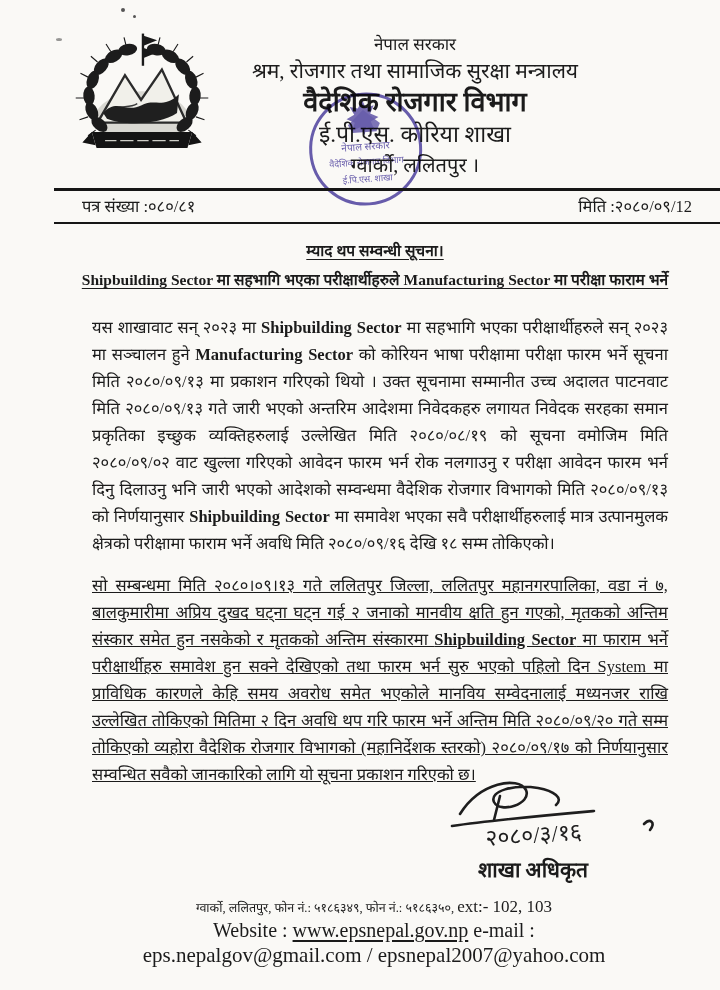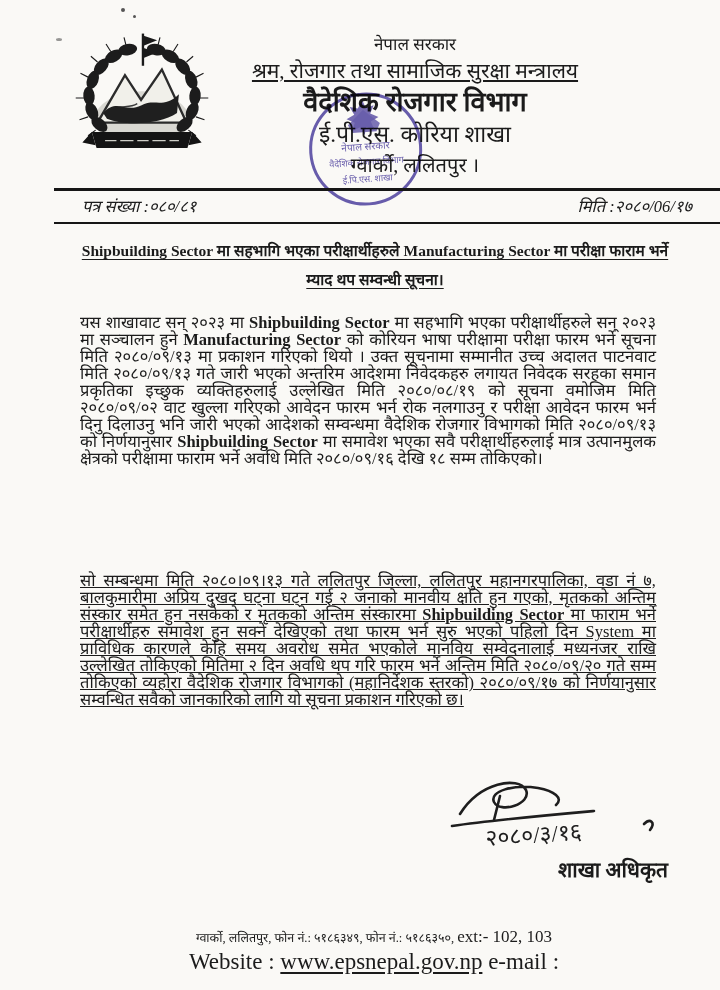--- a/index.html
+++ b/index.html
@@ -7,56 +7,56 @@
     position:relative;width:720px;height:990px;margin:0 auto;
     background:#faf9f6;overflow:hidden;color:#1b1b1b;
     font-family:"Liberation Serif","DejaVu Serif",serif;
   }
   .speck{position:absolute;background:#555;border-radius:50%;}
 
   
   .emblem{position:absolute;left:68px;top:26px;}
   .header-text{position:absolute;left:140px;right:30px;top:34px;text-align:center;line-height:1.25;}
   .h-gov{font-size:17px;}
-  .h-ministry{font-size:21px;margin-top:3px;text-decoration:underline;}
+  .h-ministry{font-size:21px;margin-top:3px;}
   .h-dept{font-size:27px;font-weight:bold;margin-top:1px;}
   .h-branch{font-size:23px;font-weight:normal;margin-top:2px;}
   .h-address{font-size:20px;margin-top:3px;}
 
   .stamp{position:absolute;left:300px;top:86px;opacity:.85;mix-blend-mode:multiply;
          transform:rotate(-4deg);}
 
   
   .band-top{position:absolute;left:54px;right:0;top:188px;border-top:3px solid #161616;}
   .band-bottom{position:absolute;left:54px;right:0;top:222px;border-top:2px solid #161616;}
   .refrow{position:absolute;left:82px;right:28px;top:194px;font-size:16.5px;
-          display:flex;justify-content:space-between;font-style:italic;}
+          display:flex;justify-content:space-between;}
 
   
   .subject{position:absolute;left:66px;right:36px;top:236px;text-align:center;
            font-weight:bold;font-size:15.5px;line-height:1.9;}
   .subject span{text-decoration:underline;text-underline-offset:3px;}
 
   
-  .para{position:absolute;left:80px;width:576px;font-size:16.5px;line-height:17px;
+  .para{position:absolute;left:92px;width:576px;font-size:16.5px;line-height:27px;
         text-align:justify;}
   .para1{top:314px;}
   .para2{top:572px;text-decoration:underline;}
   .seg-bold{font-weight:bold;}
 
   
   .sig{position:absolute;left:438px;top:772px;}
-  .sig-title{position:absolute;left:478px;top:855px;width:190px;text-align:right;
+  .sig-title{position:absolute;left:478px;top:855px;width:190px;text-align:left;
              font-size:21px;font-weight:bold;}
 
   
-  .footer{position:absolute;left:0;right:0;top:927px;text-align:center;padding-left:28px;}
+  .footer{position:absolute;left:0;right:0;top:897px;text-align:center;padding-left:28px;}
   .f1{font-size:12.5px;}
   .f1 .ext{font-size:17px;}
-  .f2{font-size:23px;margin-top:2px;}
+  .f2{font-size:20px;margin-top:2px;}
   .f2 .url{text-decoration:underline;text-underline-offset:3px;}
   .f3{font-size:21px;margin-top:1px;}
 </style>
 </head>
 <body>
 
 <div class="page">
 
   <div class="speck" style="left:121px;top:8px;width:4px;height:4px;"></div>
   <div class="speck" style="left:133px;top:15px;width:3px;height:3px;"></div>
@@ -129,26 +129,26 @@
         <text x="66" y="79" font-size="9">वैदेशिक रोजगार विभाग</text>
         <text x="66" y="96" font-size="9">ई.पि.एस. शाखा</text>
       </g>
     </svg>
   </div>
 
   <div class="band-top"></div>
   <div class="band-bottom"></div>
   <div class="refrow">
     <span><span>पत्र संख्या :</span><span>०८०/८१</span></span>
-    <span><span>मिति :</span><span>२०८०/06/१७</span></span>
+    <span><span>मिति :</span><span>२०८०/०९/12</span></span>
   </div>
 
   <div class="subject">
+    <span style="display:inline-block;">म्याद थप सम्वन्धी सूचना।</span>
     <span style="display:block;">Shipbuilding Sector मा सहभागि भएका परीक्षार्थीहरुले Manufacturing Sector मा परीक्षा फाराम भर्ने</span>
-    <span style="display:inline-block;">म्याद थप सम्वन्धी सूचना।</span>
   </div>
 
   <div class="para para1"><span>यस शाखावाट सन् २०२३ मा </span><span class="seg-bold">Shipbuilding Sector</span><span> मा सहभागि भएका परीक्षार्थीहरुले सन् २०२३ मा सञ्चालन हुने </span><span class="seg-bold">Manufacturing Sector</span><span> को कोरियन भाषा परीक्षामा परीक्षा फारम भर्ने सूचना मिति २०८०/०९/१३ मा प्रकाशन गरिएको थियो । उक्त सूचनामा सम्मानीत उच्च अदालत पाटनवाट मिति २०८०/०९/१३ गते जारी भएको अन्तरिम आदेशमा निवेदकहरु लगायत निवेदक सरहका समान प्रकृतिका इच्छुक व्यक्तिहरुलाई उल्लेखित मिति २०८०/०८/१९ को सूचना वमोजिम मिति २०८०/०९/०२ वाट खुल्ला गरिएको आवेदन फारम भर्न रोक नलगाउनु र परीक्षा आवेदन फारम भर्न दिनु दिलाउनु भनि जारी भएको आदेशको सम्वन्धमा वैदेशिक रोजगार विभागको मिति २०८०/०९/१३ को निर्णयानुसार </span><span class="seg-bold">Shipbuilding Sector</span><span> मा समावेश भएका सवै परीक्षार्थीहरुलाई मात्र उत्पानमुलक क्षेत्रको परीक्षामा फाराम भर्ने अवधि मिति २०८०/०९/१६ देखि १८ सम्म तोकिएको।</span></div>
   <div class="para para2"><span>सो सम्बन्धमा मिति २०८०।०९।१३ गते ललितपुर जिल्ला, ललितपुर महानगरपालिका, वडा नं ७, बालकुमारीमा अप्रिय दुखद घट्ना घट्न गई २ जनाको मानवीय क्षति हुन गएको, मृतकको अन्तिम संस्कार समेत हुन नसकेको र मृतकको अन्तिम संस्कारमा </span><span class="seg-bold">Shipbuilding Sector</span><span> मा फाराम भर्ने परीक्षार्थीहरु समावेश हुन सक्ने देखिएको तथा फारम भर्न सुरु भएको पहिलो दिन System मा प्राविधिक कारणले केहि समय अवरोध समेत भएकोले मानविय सम्वेदनालाई मध्यनजर राखि उल्लेखित तोकिएको मितिमा २ दिन अवधि थप गरि फारम भर्ने अन्तिम मिति २०८०/०९/२० गते सम्म तोकिएको व्यहोरा वैदेशिक रोजगार विभागको (महानिर्देशक स्तरको) २०८०/०९/१७ को निर्णयानुसार सम्वन्धित सवैको जानकारिको लागि यो सूचना प्रकाशन गरिएको छ।</span></div>
 
   <div class="sig">
     <svg width="235" height="84" viewBox="0 0 235 84">
       <g stroke="#1e1e1e" stroke-width="2.6" fill="none" stroke-linecap="round">
         <path d="M22 42 C42 10 80 4 88 18 C94 32 62 42 56 30 C51 19 76 12 100 16 C116 19 126 26 118 33"></path>
         <path d="M62 24 L56 48"></path>
@@ -160,15 +160,16 @@
   </div>
   <div class="sig-title">शाखा अधिकृत</div>
 
   <div class="footer">
     <div class="f1">
       <span>ग्वार्को, ललितपुर,  फोन नं.: ५१८६३४९, फोन नं.: ५१८६३५०, </span><span class="ext">ext:- 102, 103</span>
     </div>
     <div class="f2">
       <span>Website  :  </span><span class="url">www.epsnepal.gov.np</span><span> e-mail  :</span>
     </div>
+    <div class="f3">eps.nepalgov@gmail.com  / epsnepal2007@yahoo.com</div>
   </div>
 
 </div>
 
 </body></html>

